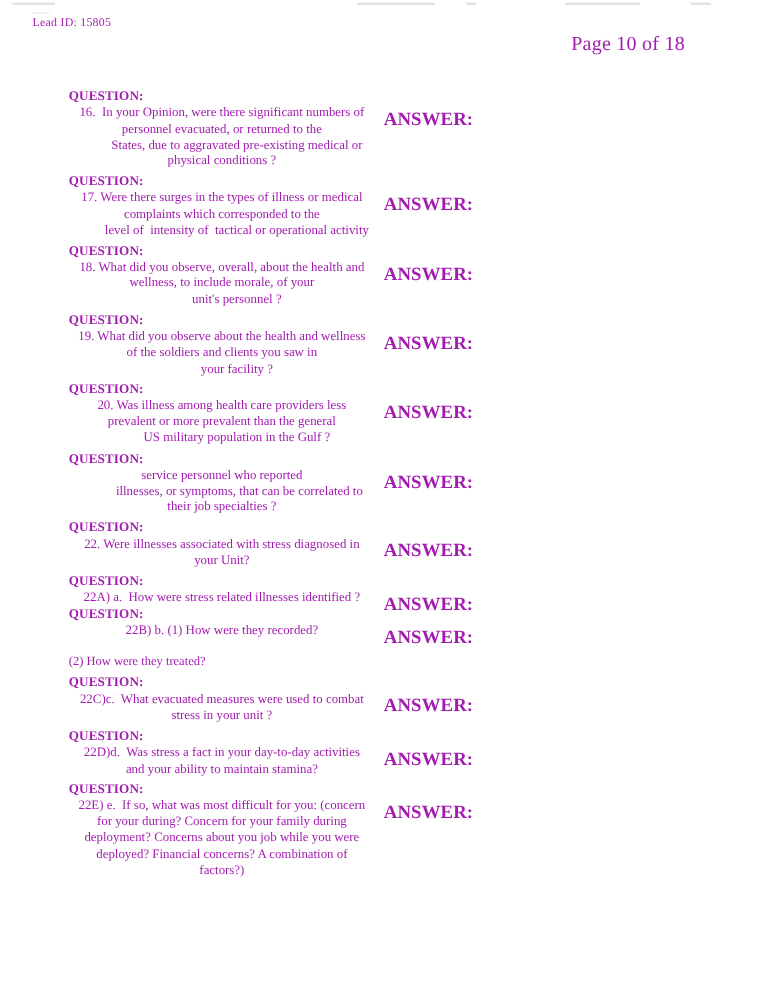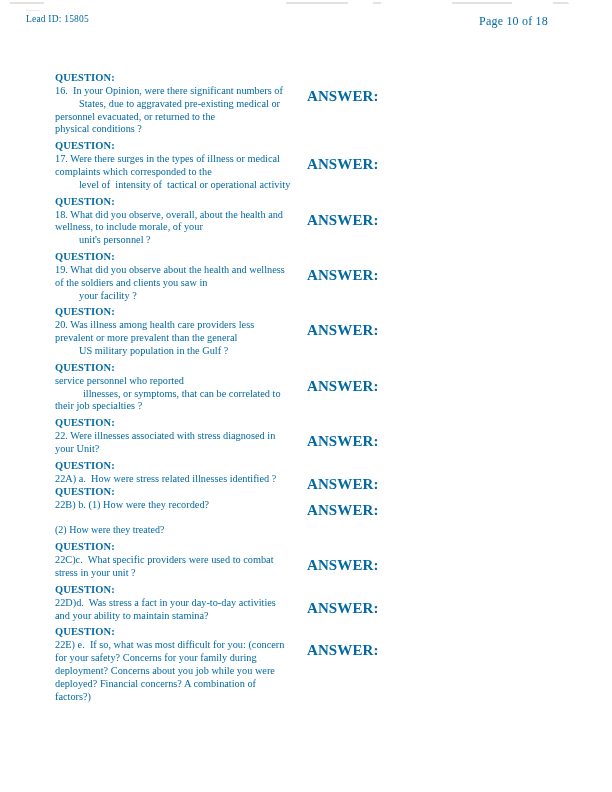--- a/index.html
+++ b/index.html
@@ -6,21 +6,21 @@
     margin: 0;
     padding: 0;
     background: #ffffff;
   }
   .page {
     position: relative;
     width: 572px;
     height: 792px;
     background: #ffffff;
     font-family: "Liberation Serif", "DejaVu Serif", serif;
-    color: #0369a1;
+    color: #a21caf;
     overflow: hidden;
     box-sizing: border-box;
     border-radius: 11px;
   }
 
   
   .scan-artifact {
     position: absolute;
     top: 2px;
     height: 2px;
@@ -46,22 +46,22 @@
     position: absolute;
     left: 26px;
     top: 0;
     font-size: 9.5px;
     letter-spacing: .2px;
     white-space: nowrap;
   }
   .page-num {
     position: absolute;
     right: 24px;
-    top: 0;
-    font-size: 12px;
+    top: 13px;
+    font-size: 16px;
     letter-spacing: .2px;
     white-space: nowrap;
   }
 
   
   .body {
     position: absolute;
     top: 72px;
     left: 0;
     width: 612px;
@@ -92,21 +92,21 @@
     font-weight: bold;
     font-size: 15px;
     letter-spacing: .1px;
   }
 
   .q-text {
     font-size: 10.3px;
     line-height: 12.8px;
     width: 245px;
   }
-  .q-text .ln { white-space: pre-wrap; }
+  .q-text .ln { white-space: pre-wrap; text-align: center; }
   .q-text .ln.ind { padding-left: 24px; }
   .q-text .ln.ind2 { padding-left: 28px; }
 
   .gap-sm  { height: 4px; }
   .gap-lg  { height: 13px; }
 
   .standalone {
     padding-left: 55px;
     font-size: 10px;
     line-height: 12.8px;
@@ -131,22 +131,22 @@
 
   <div class="body">
 
     <div class="qa-block">
       <div class="qa-head">
         <span class="q-label">QUESTION:</span>
         <span class="a-label">ANSWER:</span>
       </div>
       <div class="q-text">
         <div class="ln">16.  In your Opinion, were there significant numbers of</div>
+        <div class="ln">personnel evacuated, or returned to the</div>
         <div class="ln ind">States, due to aggravated pre-existing medical or</div>
-        <div class="ln">personnel evacuated, or returned to the</div>
         <div class="ln">physical conditions ?</div>
       </div>
     </div>
     <div class="gap-sm"></div>
 
     <div class="qa-block">
       <div class="qa-head">
         <span class="q-label">QUESTION:</span>
         <span class="a-label">ANSWER:</span>
       </div>
@@ -245,21 +245,21 @@
     <div class="gap-lg"></div>
     <div class="standalone">(2) How were they treated?</div>
     <div class="gap-sm"></div>
 
     <div class="qa-block">
       <div class="qa-head">
         <span class="q-label">QUESTION:</span>
         <span class="a-label">ANSWER:</span>
       </div>
       <div class="q-text">
-        <div class="ln">22C)c.  What specific providers were used to combat</div>
+        <div class="ln">22C)c.  What evacuated measures were used to combat</div>
         <div class="ln">stress in your unit ?</div>
       </div>
     </div>
     <div class="gap-sm"></div>
 
     <div class="qa-block">
       <div class="qa-head">
         <span class="q-label">QUESTION:</span>
         <span class="a-label">ANSWER:</span>
       </div>
@@ -270,21 +270,21 @@
     </div>
     <div class="gap-sm"></div>
 
     <div class="qa-block">
       <div class="qa-head">
         <span class="q-label">QUESTION:</span>
         <span class="a-label">ANSWER:</span>
       </div>
       <div class="q-text">
         <div class="ln">22E) e.  If so, what was most difficult for you: (concern</div>
-        <div class="ln">for your safety? Concerns for your family during</div>
+        <div class="ln">for your during? Concern for your family during</div>
         <div class="ln">deployment? Concerns about you job while you were</div>
         <div class="ln">deployed? Financial concerns? A combination of</div>
         <div class="ln">factors?)</div>
       </div>
     </div>
 
   </div>
 </div>
 
 </body></html>

